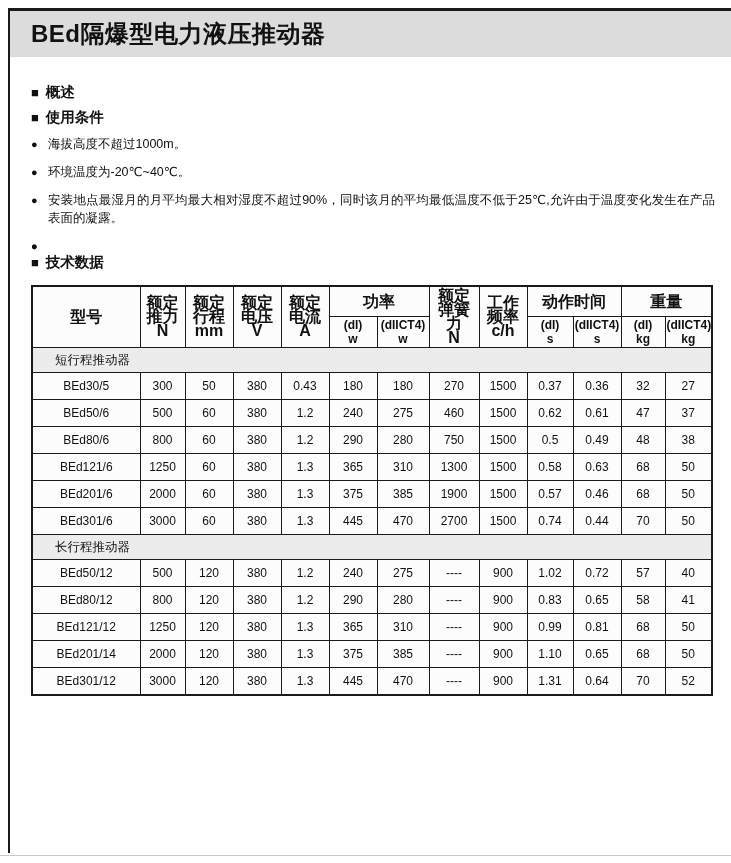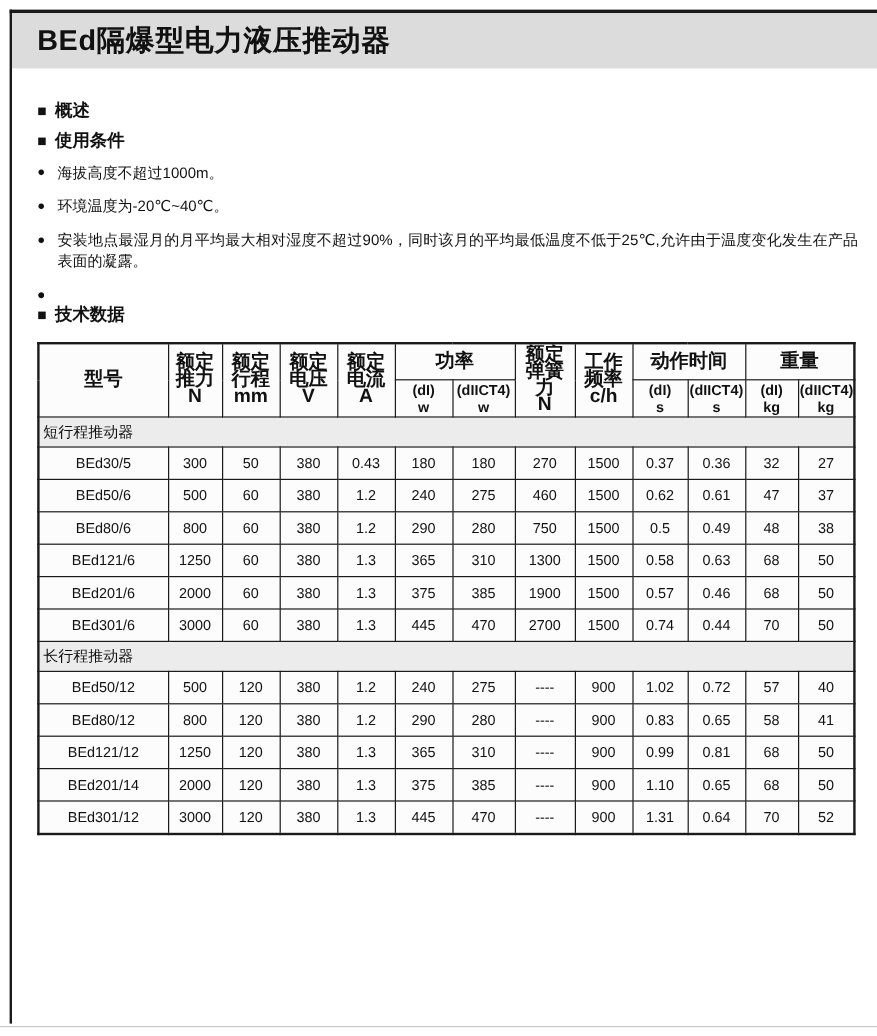--- a/index.html
+++ b/index.html
@@ -64,21 +64,21 @@
     padding:1px 1px;
     background:#fcfcfc;
     white-space:pre-line;
     line-height:14px;
     overflow:hidden;
   }
   table.tech thead th{font-weight:bold;height:27px;}
   table.tech thead tr:first-child th{font-size:16px;}
   table.tech tbody td{height:24px;}
   table.tech td.section-cell{
-    text-align:left;padding-left:3px;background:#ececec;
+    text-align:left;padding-left:22px;background:#ececec;
     font-size:12.5px;height:22px;
   }
 </style>
 </head>
 <body>
 
 <div class="page">
   <div class="frame">
 
     <div class="title-bar">

